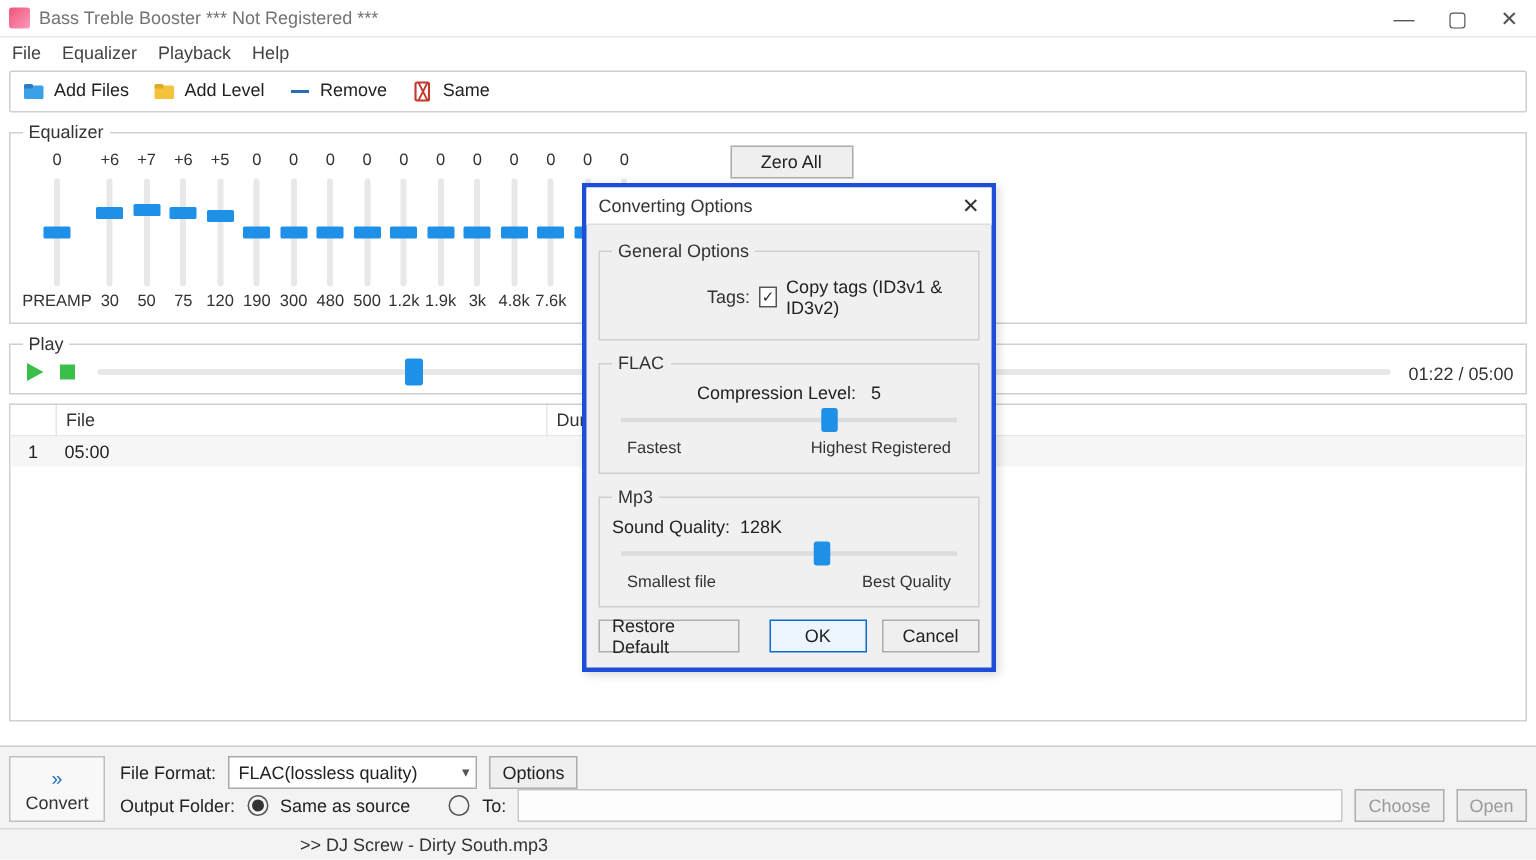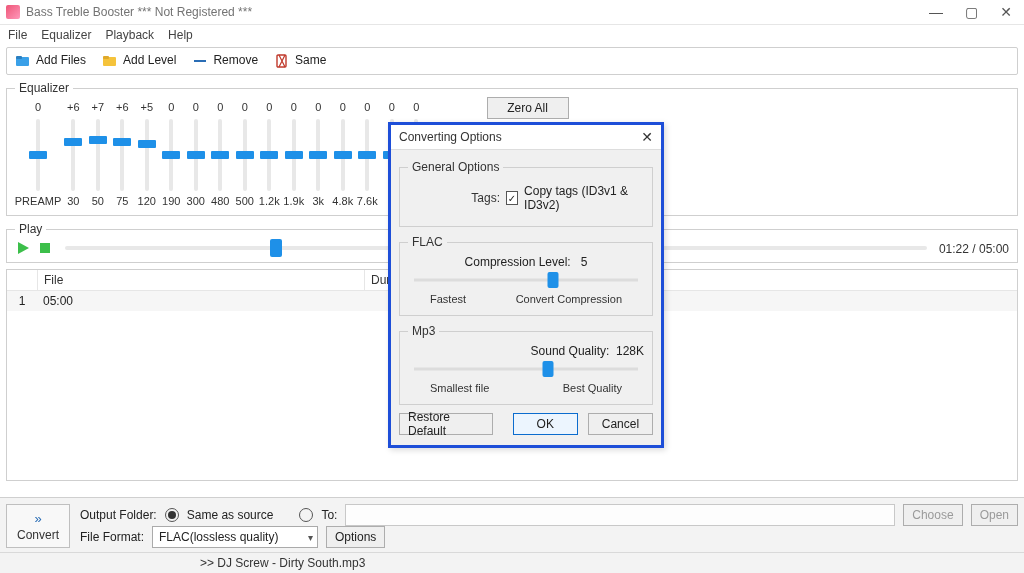--- a/index.html
+++ b/index.html
@@ -66,21 +66,21 @@
   .dfs>legend{padding:0 4px;color:#333;font-size:12px}
   .frow{display:flex;align-items:center;gap:6px;margin:4px 0}
   .frow .lab{min-width:92px;text-align:right;color:#333;font-size:12px}
   .tinput{border:1px solid #888;background:#fff;height:18px;width:78px;padding:0 4px;font-size:12px}
   .qbtn{width:20px;height:20px;border:1px solid #adadad;background:#efefef;display:inline-flex;align-items:center;justify-content:center;font-size:11px}
   .hint{color:#8a8a8a;font-size:11px;margin-left:98px}
   .chk{width:12px;height:12px;border:1px solid #555;display:inline-flex;align-items:center;justify-content:center;font-size:10px;background:#fff}
   .hslider{position:relative;height:18px;margin:2px 6px 4px}
   .hslider .tr{position:absolute;left:0;right:0;top:50%;height:3px;background:#dcdcdc;transform:translateY(-50%)}
   .hslider .th{position:absolute;top:50%;transform:translate(-50%,-50%);width:11px;height:16px;background:#1e90e8;border-radius:2px}
-  .ends{display:flex;justify-content:space-between;font-size:11px;color:#333;margin:0 22px}
+  .ends{display:flex;justify-content:space-between;font-size:11px;color:#333;margin:0 10px}
   .foot-row{display:flex;align-items:center;gap:10px;margin-top:2px}
   .foot-row .spacer{flex:1}
   .okb{border:1px solid #0b6cce;background:#ecf5fe}
 </style>
 </head>
 <body>
 
 <div class="titlebar">
   <span class="app-icon"></span>
   <span class="title">Bass Treble Booster   *** Not Registered ***</span>
@@ -297,38 +297,38 @@
   </div>
 </div>
 
 <div class="bottom">
   <div class="bar">
     <div class="convert-btn">
       <span style="color:#2a6db5;font-size:13px">»</span>
       <span style="color:#333">Convert</span>
     </div>
     <div style="flex:1">
+      <div class="brow">
+        <span>File Format:</span>
+        <div class="sel">
+            <span>FLAC(lossless quality)</span>
+          </div>
+        <div class="smallb">Options</div>
+      </div>
       <div class="brow">
         <span>Output Folder:</span>
         <span class="radio sel-r"></span>
         <span>Same as source</span>
         <span style="width:10px"></span>
         <span class="radio"></span>
         <span>To:</span>
         <div class="out-input"></div>
         <div class="smallb disabled">Choose</div>
         <div class="smallb disabled">Open</div>
       </div>
-      <div class="brow">
-        <span>File Format:</span>
-        <div class="sel">
-            <span>FLAC(lossless quality)</span>
-          </div>
-        <div class="smallb">Options</div>
-      </div>
     </div>
   </div>
   <div class="status">&gt;&gt; DJ Screw - Dirty South.mp3</div>
 </div>
 
 <div class="dialog">
   <div class="dlg-title">
     <span>Converting Options</span>
     <span class="dlg-close">✕</span>
   </div>
@@ -347,27 +347,27 @@
       <div style="text-align:center;font-size:12px">
         <span>Compression Level:</span>
         &nbsp;&nbsp;<span>5</span>
       </div>
       <div class="hslider">
         <div class="tr"></div>
           <div class="th" style="left:62%"></div>
       </div>
       <div class="ends">
         <span>Fastest</span>
-        <span>Convert Compression</span>
+        <span>Highest Registered</span>
       </div>
     </fieldset>
 
     <fieldset class="dfs">
       <legend>Mp3</legend>
-      <div style="text-align:right;font-size:12px">
+      <div style="text-align:left;font-size:12px">
         <span>Sound Quality:</span>
         &nbsp;<span>128K</span>
       </div>
       <div class="hslider">
         <div class="tr"></div>
           <div class="th" style="left:60%"></div>
       </div>
       <div class="ends">
         <span>Smallest file</span>
         <span>Best Quality</span>

